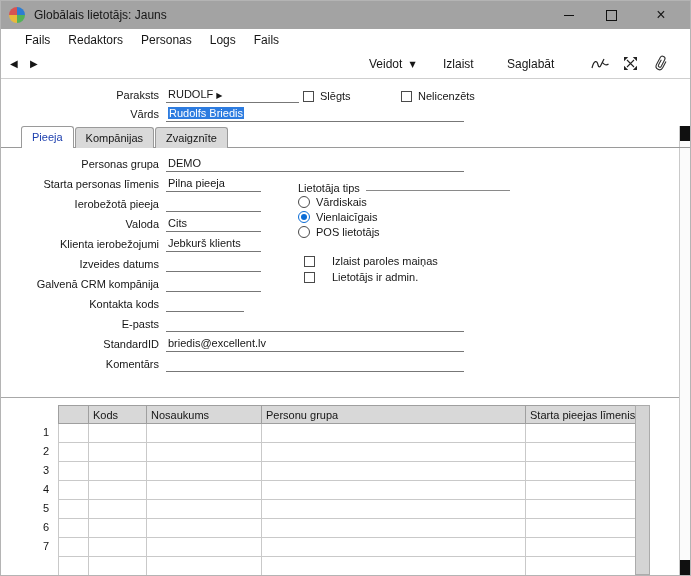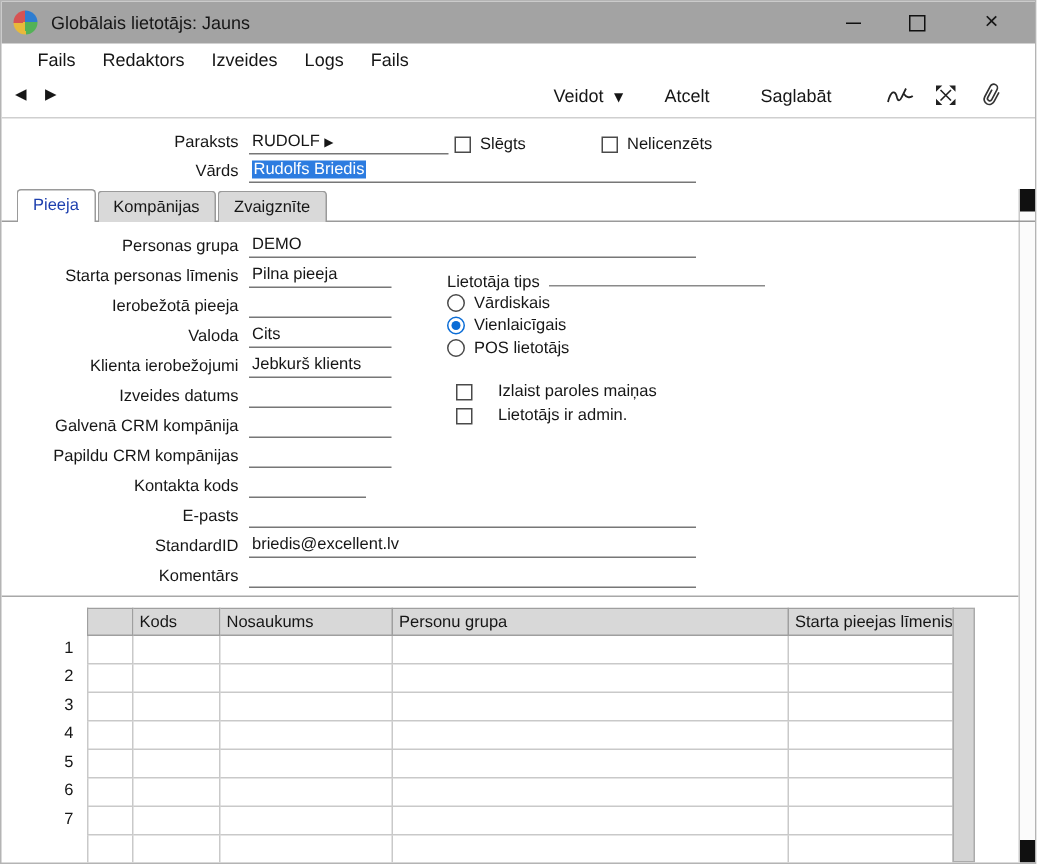--- a/index.html
+++ b/index.html
@@ -42,21 +42,21 @@
   .fval{display:block;border-bottom:1px solid #777;line-height:15px;height:16px;padding-left:2px;box-sizing:border-box}
   #paraksts-field{width:133px}
   #paraksts-field .tri{font-size:8px;margin-left:3px;font-family:"DejaVu Sans",sans-serif}
   #vards-field{width:298px}
   .selection{background:#2d7ce0;color:#fff;padding:0 1px}
   .hcb{position:absolute;bottom:1px;display:flex;align-items:center;gap:6px;height:14px}
   #cb-slegts{left:302px}#cb-nelicenzets{left:400px}
   .cb{width:11px;height:11px;border:1px solid #4a4a4a;background:#fff;box-sizing:border-box}
 
   
-  #tabs{position:absolute;top:125px;left:0;right:0;height:22px;display:flex;align-items:flex-end;padding-left:10px}
+  #tabs{position:absolute;top:125px;left:0;right:0;height:22px;display:flex;align-items:flex-end;padding-left:20px}
   .tabs-rule{position:absolute;bottom:0;left:0;right:0;height:1px;background:#9a9a9a;z-index:1}
   .tab{position:relative;z-index:2;height:21px;line-height:20px;padding:0 10px;margin-right:1px;
        background:#d9d9d9;border:1px solid #9a9a9a;border-bottom:none;border-radius:3px 3px 0 0;box-sizing:border-box}
   .tab.active{height:22px;background:#fff;color:#1d3fae}
 
   
   #fields{position:absolute;top:151px;left:0;width:470px}
   .frow{display:flex;height:20px;align-items:flex-end}
   .w-long{width:298px}.w-short{width:95px}.w-med{width:78px}
 
@@ -108,33 +108,33 @@
         <span class="max-glyph"></span>
       </div>
     <div class="winbtn" id="btn-close">
         <span>×</span>
       </div>
   </div>
 
   <div id="menubar">
     <span class="menu-item">Fails</span>
     <span class="menu-item">Redaktors</span>
-    <span class="menu-item">Izveides</span>
+    <span class="menu-item">Personas</span>
     <span class="menu-item">Logs</span>
     <span class="menu-item">Fails</span>
   </div>
 
   <div id="toolbar">
     <span class="tbtn glyph" id="nav-back">◀</span>
     <span class="tbtn glyph" id="nav-fwd">▶</span>
     <span class="tbtn" id="btn-veidot">
       <span>Veidot</span>
       <span class="caret glyph">▼</span>
     </span>
-    <span class="tbtn" id="btn-atcelt">Atcelt</span>
+    <span class="tbtn" id="btn-atcelt">Izlaist</span>
     <span class="tbtn" id="btn-saglabat">Saglabāt</span>
     <span class="tbtn" id="icon-pen">
       <svg width="19" height="14" viewBox="0 0 19 14">
           <path d="M1 11 C3 3 6 3 7 8 C7.6 10.5 9 10.5 10 8 L13 2 M11.5 5.5 C13 7.8 15.5 8.6 17.5 7" fill="none" stroke="#222" stroke-width="1.2"></path>
         </svg>
     </span>
     <span class="tbtn" id="icon-expand">
       <svg width="15" height="15" viewBox="0 0 15 15" fill="#222">
           <path d="M1 1h4.2L1 5.2zM14 1v4.2L9.8 1zM1 14V9.8L5.2 14zM14 14H9.8L14 9.8z"></path>
           <path d="M4 4l7 7M11 4l-7 7" stroke="#222" stroke-width="1.1"></path>
@@ -198,24 +198,20 @@
     </div>
     <div class="frow">
       <div class="flabel">Izveides datums</div>
       <div class="fval w-short"></div>
     </div>
     <div class="frow">
       <div class="flabel">Galvenā CRM kompānija</div>
       <div class="fval w-short"></div>
     </div>
     <div class="frow">
-      <div class="flabel">Papildu CRM kompānijas</div>
-      <div class="fval w-short"></div>
-    </div>
-    <div class="frow">
       <div class="flabel">Kontakta kods</div>
       <div class="fval w-med"></div>
     </div>
     <div class="frow">
       <div class="flabel">E-pasts</div>
       <div class="fval w-long"></div>
     </div>
     <div class="frow">
       <div class="flabel">StandardID</div>
       <div class="fval w-long">briedis@excellent.lv</div>

